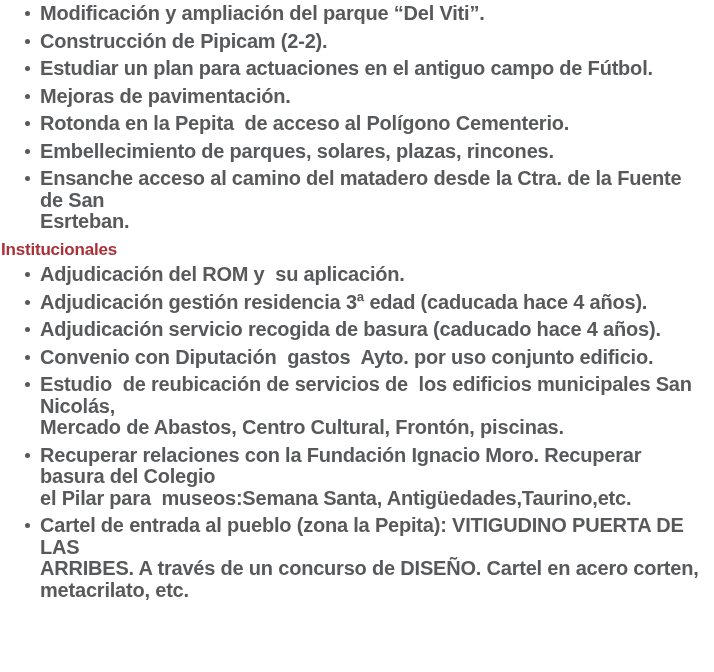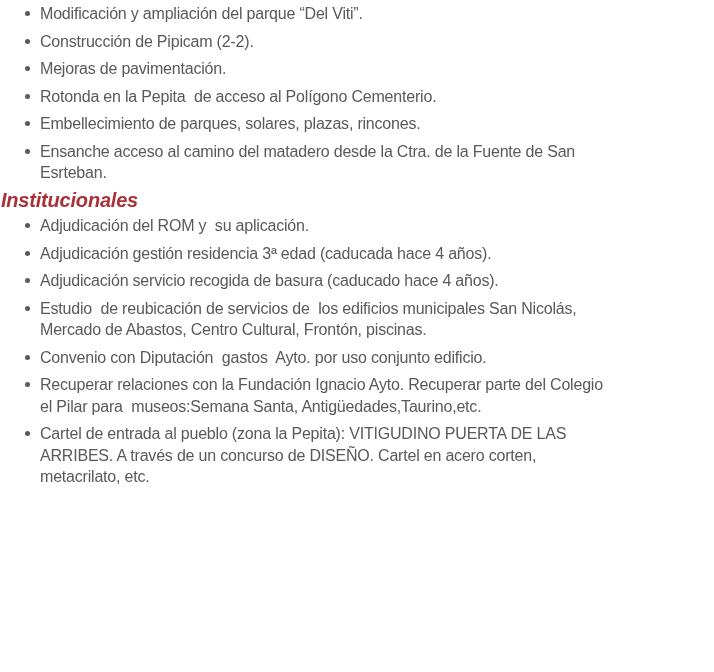--- a/index.html
+++ b/index.html
@@ -20,73 +20,73 @@
   }
   ul.blist {
     list-style: none;
     margin: 0;
     padding: 0 8px 0 23px;
   }
   ul.blist li {
     position: relative;
     padding-left: 17px;
     margin-bottom: 6px;
-    font-size: 16px;
-    font-weight: 400;
+    font-size: 20px;
+    font-weight: 700;
     letter-spacing: -0.2px;
     line-height: 21.5px;
     color: #58595b;
   }
   ul.blist li::before {
     content: "";
     position: absolute;
     left: 2px;
     top: 8px;
     width: 5px;
     height: 5px;
     border-radius: 50%;
     background: #58595b;
   }
   ul.blist li .li-text {
     white-space: pre-wrap;
   }
   h2.section-heading {
     margin: 4px 0 4px 1px;
-    font-size: 20px;
+    font-size: 17px;
     font-weight: 700;
     letter-spacing: -0.2px;
     line-height: 21.5px;
     color: #a93137;
-    font-style: italic;
   }
 </style>
 </head>
 <body>
 
 <main class="doc">
 
   <ul class="blist">
     <li><span class="li-text">Modificación y ampliación del parque “Del Viti”.</span></li>
     <li><span class="li-text">Construcción de Pipicam (2-2).</span></li>
+    <li><span class="li-text">Estudiar un plan para actuaciones en el antiguo campo de Fútbol.</span></li>
     <li><span class="li-text">Mejoras de pavimentación.</span></li>
     <li><span class="li-text">Rotonda en la Pepita  de acceso al Polígono Cementerio.</span></li>
     <li><span class="li-text">Embellecimiento de parques, solares, plazas, rincones.</span></li>
     <li><span class="li-text">Ensanche acceso al camino del matadero desde la Ctra. de la Fuente de San
 Esrteban.</span></li>
   </ul>
 
   <h2 class="section-heading">Institucionales</h2>
 
   <ul class="blist">
     <li><span class="li-text">Adjudicación del ROM y  su aplicación.</span></li>
     <li><span class="li-text">Adjudicación gestión residencia 3ª edad (caducada hace 4 años).</span></li>
     <li><span class="li-text">Adjudicación servicio recogida de basura (caducado hace 4 años).</span></li>
+    <li><span class="li-text">Convenio con Diputación  gastos  Ayto. por uso conjunto edificio.</span></li>
     <li><span class="li-text">Estudio  de reubicación de servicios de  los edificios municipales San Nicolás,
 Mercado de Abastos, Centro Cultural, Frontón, piscinas.</span></li>
-    <li><span class="li-text">Convenio con Diputación  gastos  Ayto. por uso conjunto edificio.</span></li>
-    <li><span class="li-text">Recuperar relaciones con la Fundación Ignacio Ayto. Recuperar parte del Colegio
+    <li><span class="li-text">Recuperar relaciones con la Fundación Ignacio Moro. Recuperar basura del Colegio
 el Pilar para  museos:Semana Santa, Antigüedades,Taurino,etc.</span></li>
     <li><span class="li-text">Cartel de entrada al pueblo (zona la Pepita): VITIGUDINO PUERTA DE LAS
 ARRIBES. A través de un concurso de DISEÑO. Cartel en acero corten,
 metacrilato, etc.</span></li>
   </ul>
 
 </main>
 
 </body></html>

